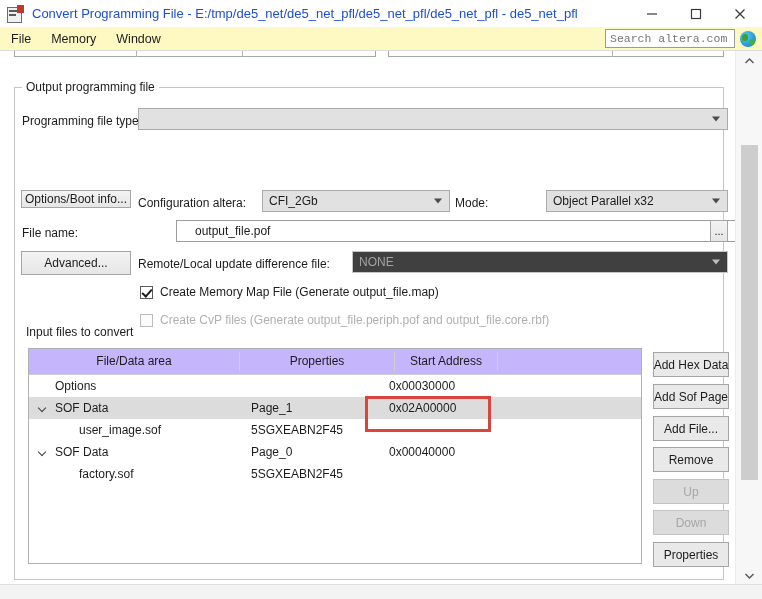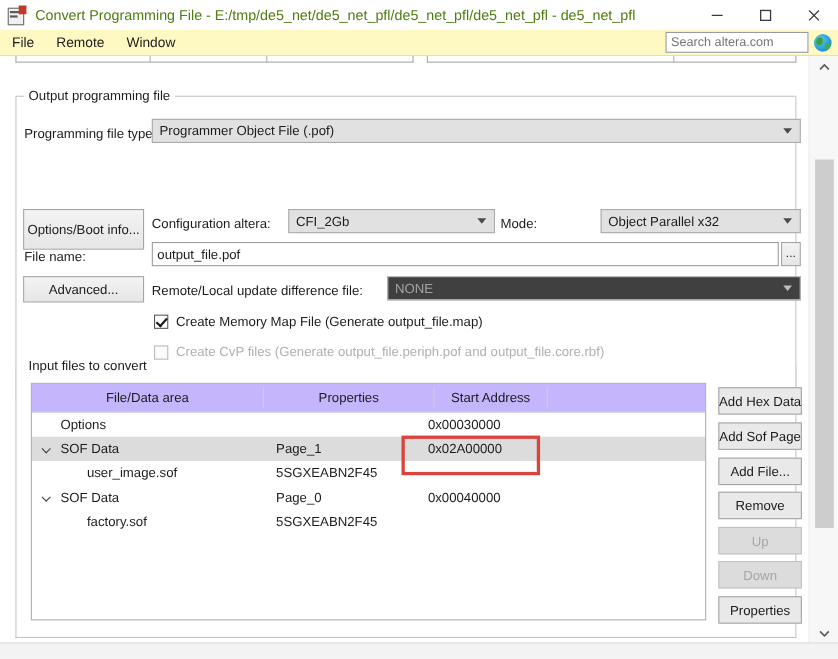--- a/index.html
+++ b/index.html
@@ -53,21 +53,21 @@
   }
   .app-icon .flag {
     position: absolute;
     right: 0px; top: 0px;
     width: 7px; height: 8px;
     background: #c0392b;
   }
   .title-text {
     margin-left: 8px;
     font-size: 13px;
-    color: #4d7c0f;
+    color: #1d4ed8;
     white-space: nowrap;
     overflow: hidden;
   }
   .win-controls {
     position: absolute;
     right: 0; top: 0;
     height: 27px;
     display: flex;
   }
   .win-btn {
@@ -98,21 +98,21 @@
     position: absolute;
     right: 6px; top: 2px;
     display: flex;
     align-items: center;
   }
   .search-box {
     width: 130px;
     height: 19px;
     border: 1px solid #9a9a9a;
     background: #ffffff;
-    font-family: Liberation Sans, sans-serif;
+    font-family: Liberation Mono, monospace;
     font-size: 11.5px;
     color: #8a8a8a;
     padding: 0 4px;
     box-sizing: border-box;
     outline: none;
   }
   .globe {
     width: 16px; height: 16px;
     margin-left: 5px;
     border-radius: 50%;
@@ -231,21 +231,22 @@
   .txtfield {
     position: absolute;
     height: 22px;
     background: #ffffff;
     border: 1px solid #9d9d9d;
     box-sizing: border-box;
     display: flex;
     align-items: center;
     font-size: 12px;
     color: #1c1c1c;
-    padding-left: 4px;
+    padding-left: 18px;
+    margin-left: 38px;
   }
 
   .btn {
     position: absolute;
     background: linear-gradient(#f3f3f3, #e6e6e6);
     border: 1px solid #a5a5a5;
     box-sizing: border-box;
     font-family: "Liberation Sans", sans-serif;
     font-size: 12px;
     color: #1c1c1c;
@@ -431,21 +432,21 @@
       <svg width="12" height="12" viewBox="0 0 12 12">
           <line x1="1.5" y1="1.5" x2="10.5" y2="10.5" stroke="#3a3a3a" stroke-width="1.2"></line>
           <line x1="10.5" y1="1.5" x2="1.5" y2="10.5" stroke="#3a3a3a" stroke-width="1.2"></line>
         </svg>
     </div>
   </div>
 </div>
 
 <div class="menubar">
   <div class="menu-item">File</div>
-  <div class="menu-item">Remote</div>
+  <div class="menu-item">Memory</div>
   <div class="menu-item">Window</div>
 
   <div class="search-wrap">
     <input class="search-box" type="text" placeholder="Search altera.com" style="">
     <div class="globe"></div>
   </div>
 </div>
 <div class="menu-sep"></div>
 
 <div class="content">
@@ -456,25 +457,24 @@
     <div class="clip-tick" style="left:228px;"></div>
     <div class="clip-box" style="left:374px; width:336px;"></div>
     <div class="clip-tick" style="left:598px;"></div>
   </div>
 
   <div class="group" style="left:14px; top:36px; width:710px; height:274px;"></div>
   <div class="group-title" style="left:22px; top:29px;">Output programming file</div>
 
   <div class="lbl" style="left:22px; top:63px;">Programming file type:</div>
   <div class="combo" style="left:138px; top:57px; width:590px;">
-    <span class="cval">Programmer Object File (.pof)</span>
     <span class="arrow"></span>
   </div>
 
-  <div class="btn" style="left:21px; top:139px; width:110px; height:37px;">Options/Boot info...</div>
+  <div class="btn" style="left:21px; top:139px; width:110px; height:18px;">Options/Boot info...</div>
   <div class="lbl" style="left:138px; top:145px;">Configuration altera:</div>
   <div class="combo" style="left:262px; top:139px; width:188px;">
     <span class="cval">CFI_2Gb</span>
     <span class="arrow"></span>
   </div>
   <div class="lbl" style="left:455px; top:145px;">Mode:</div>
   <div class="combo" style="left:546px; top:139px; width:182px;">
     <span class="cval">Object Parallel x32</span>
     <span class="arrow"></span>
   </div>

